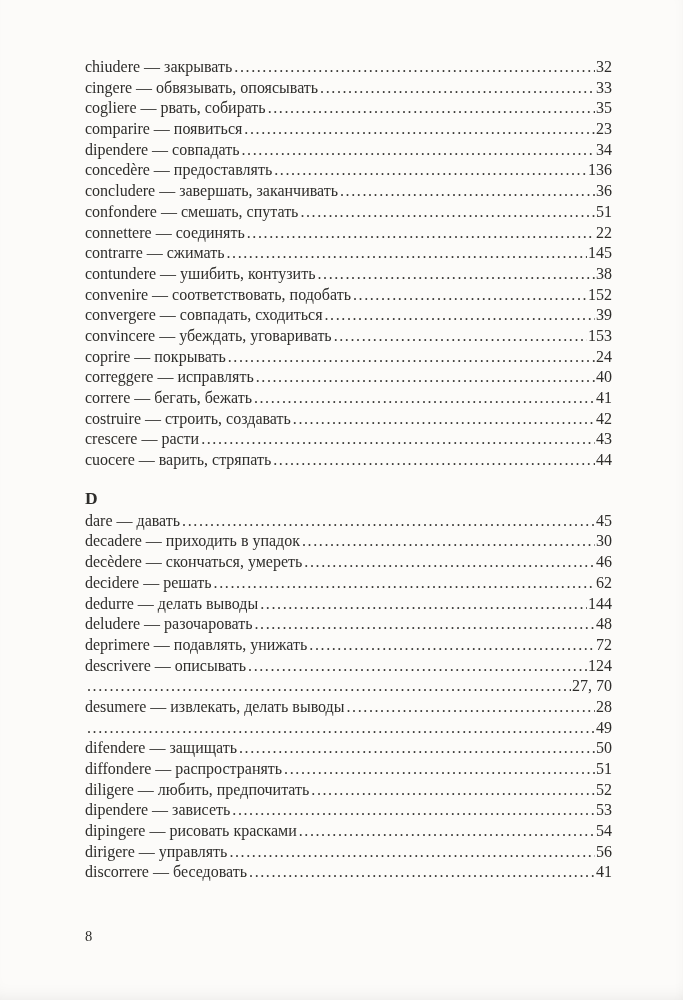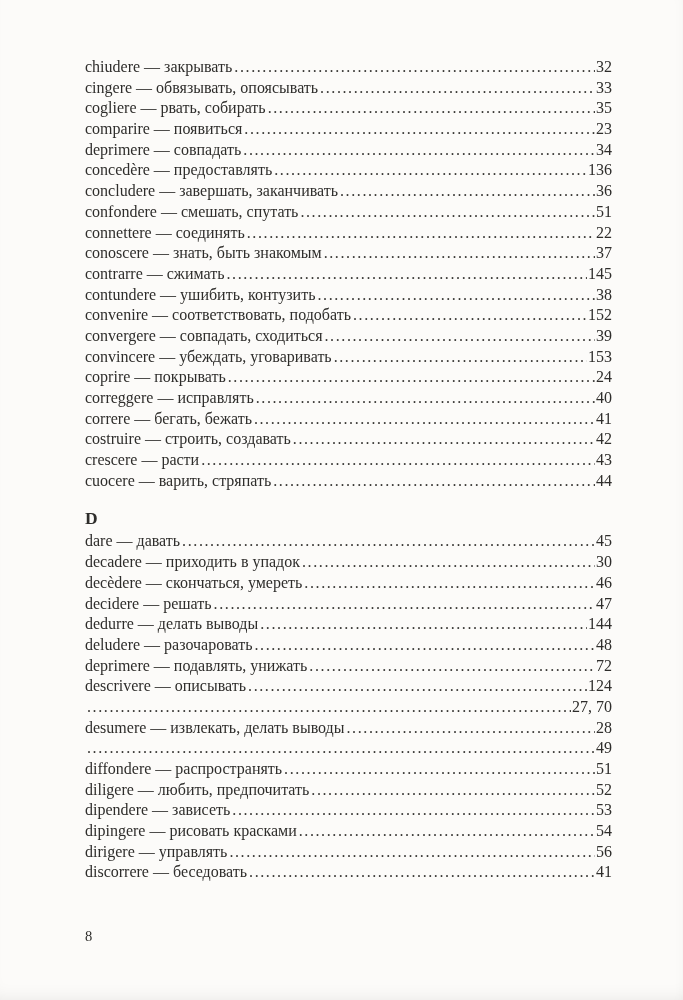--- a/index.html
+++ b/index.html
@@ -83,21 +83,21 @@
         <span class="label">cogliere — рвать, собирать</span>
         <span class="dots"></span>
         <span class="pageno">35</span>
       </div>
       <div class="row">
         <span class="label">comparire — появиться</span>
         <span class="dots"></span>
         <span class="pageno">23</span>
       </div>
       <div class="row">
-        <span class="label">deprimere — совпадать</span>
+        <span class="label">dipendere — совпадать</span>
         <span class="dots"></span>
         <span class="pageno">34</span>
       </div>
       <div class="row">
         <span class="label">concedère — предоставлять</span>
         <span class="dots"></span>
         <span class="pageno">136</span>
       </div>
       <div class="row">
         <span class="label">concludere — завершать, заканчивать</span>
@@ -108,25 +108,20 @@
         <span class="label">confondere — смешать, спутать</span>
         <span class="dots"></span>
         <span class="pageno">51</span>
       </div>
       <div class="row">
         <span class="label">connettere — соединять</span>
         <span class="dots"></span>
         <span class="pageno">22</span>
       </div>
       <div class="row">
-        <span class="label">conoscere — знать, быть знакомым</span>
-        <span class="dots"></span>
-        <span class="pageno">37</span>
-      </div>
-      <div class="row">
         <span class="label">contrarre — сжимать</span>
         <span class="dots"></span>
         <span class="pageno">145</span>
       </div>
       <div class="row">
         <span class="label">contundere — ушибить, контузить</span>
         <span class="dots"></span>
         <span class="pageno">38</span>
       </div>
       <div class="row">
@@ -186,21 +181,21 @@
         <span class="pageno">30</span>
       </div>
       <div class="row">
         <span class="label">decèdere — скончаться, умереть</span>
         <span class="dots"></span>
         <span class="pageno">46</span>
       </div>
       <div class="row">
         <span class="label">decidere — решать</span>
         <span class="dots"></span>
-        <span class="pageno">47</span>
+        <span class="pageno">62</span>
       </div>
       <div class="row">
         <span class="label">dedurre — делать выводы</span>
         <span class="dots"></span>
         <span class="pageno">144</span>
       </div>
       <div class="row">
         <span class="label">deludere — разочаровать</span>
         <span class="dots"></span>
         <span class="pageno">48</span>
@@ -220,20 +215,25 @@
         <span class="pageno">27, 70</span>
       </div>
       <div class="row">
         <span class="label">desumere — извлекать, делать выводы</span>
         <span class="dots"></span>
         <span class="pageno">28</span>
       </div>
       <div class="row">
         <span class="dots"></span>
         <span class="pageno">49</span>
+      </div>
+      <div class="row">
+        <span class="label">difendere — защищать</span>
+        <span class="dots"></span>
+        <span class="pageno">50</span>
       </div>
       <div class="row">
         <span class="label">diffondere — распространять</span>
         <span class="dots"></span>
         <span class="pageno">51</span>
       </div>
       <div class="row">
         <span class="label">diligere — любить, предпочитать</span>
         <span class="dots"></span>
         <span class="pageno">52</span>

